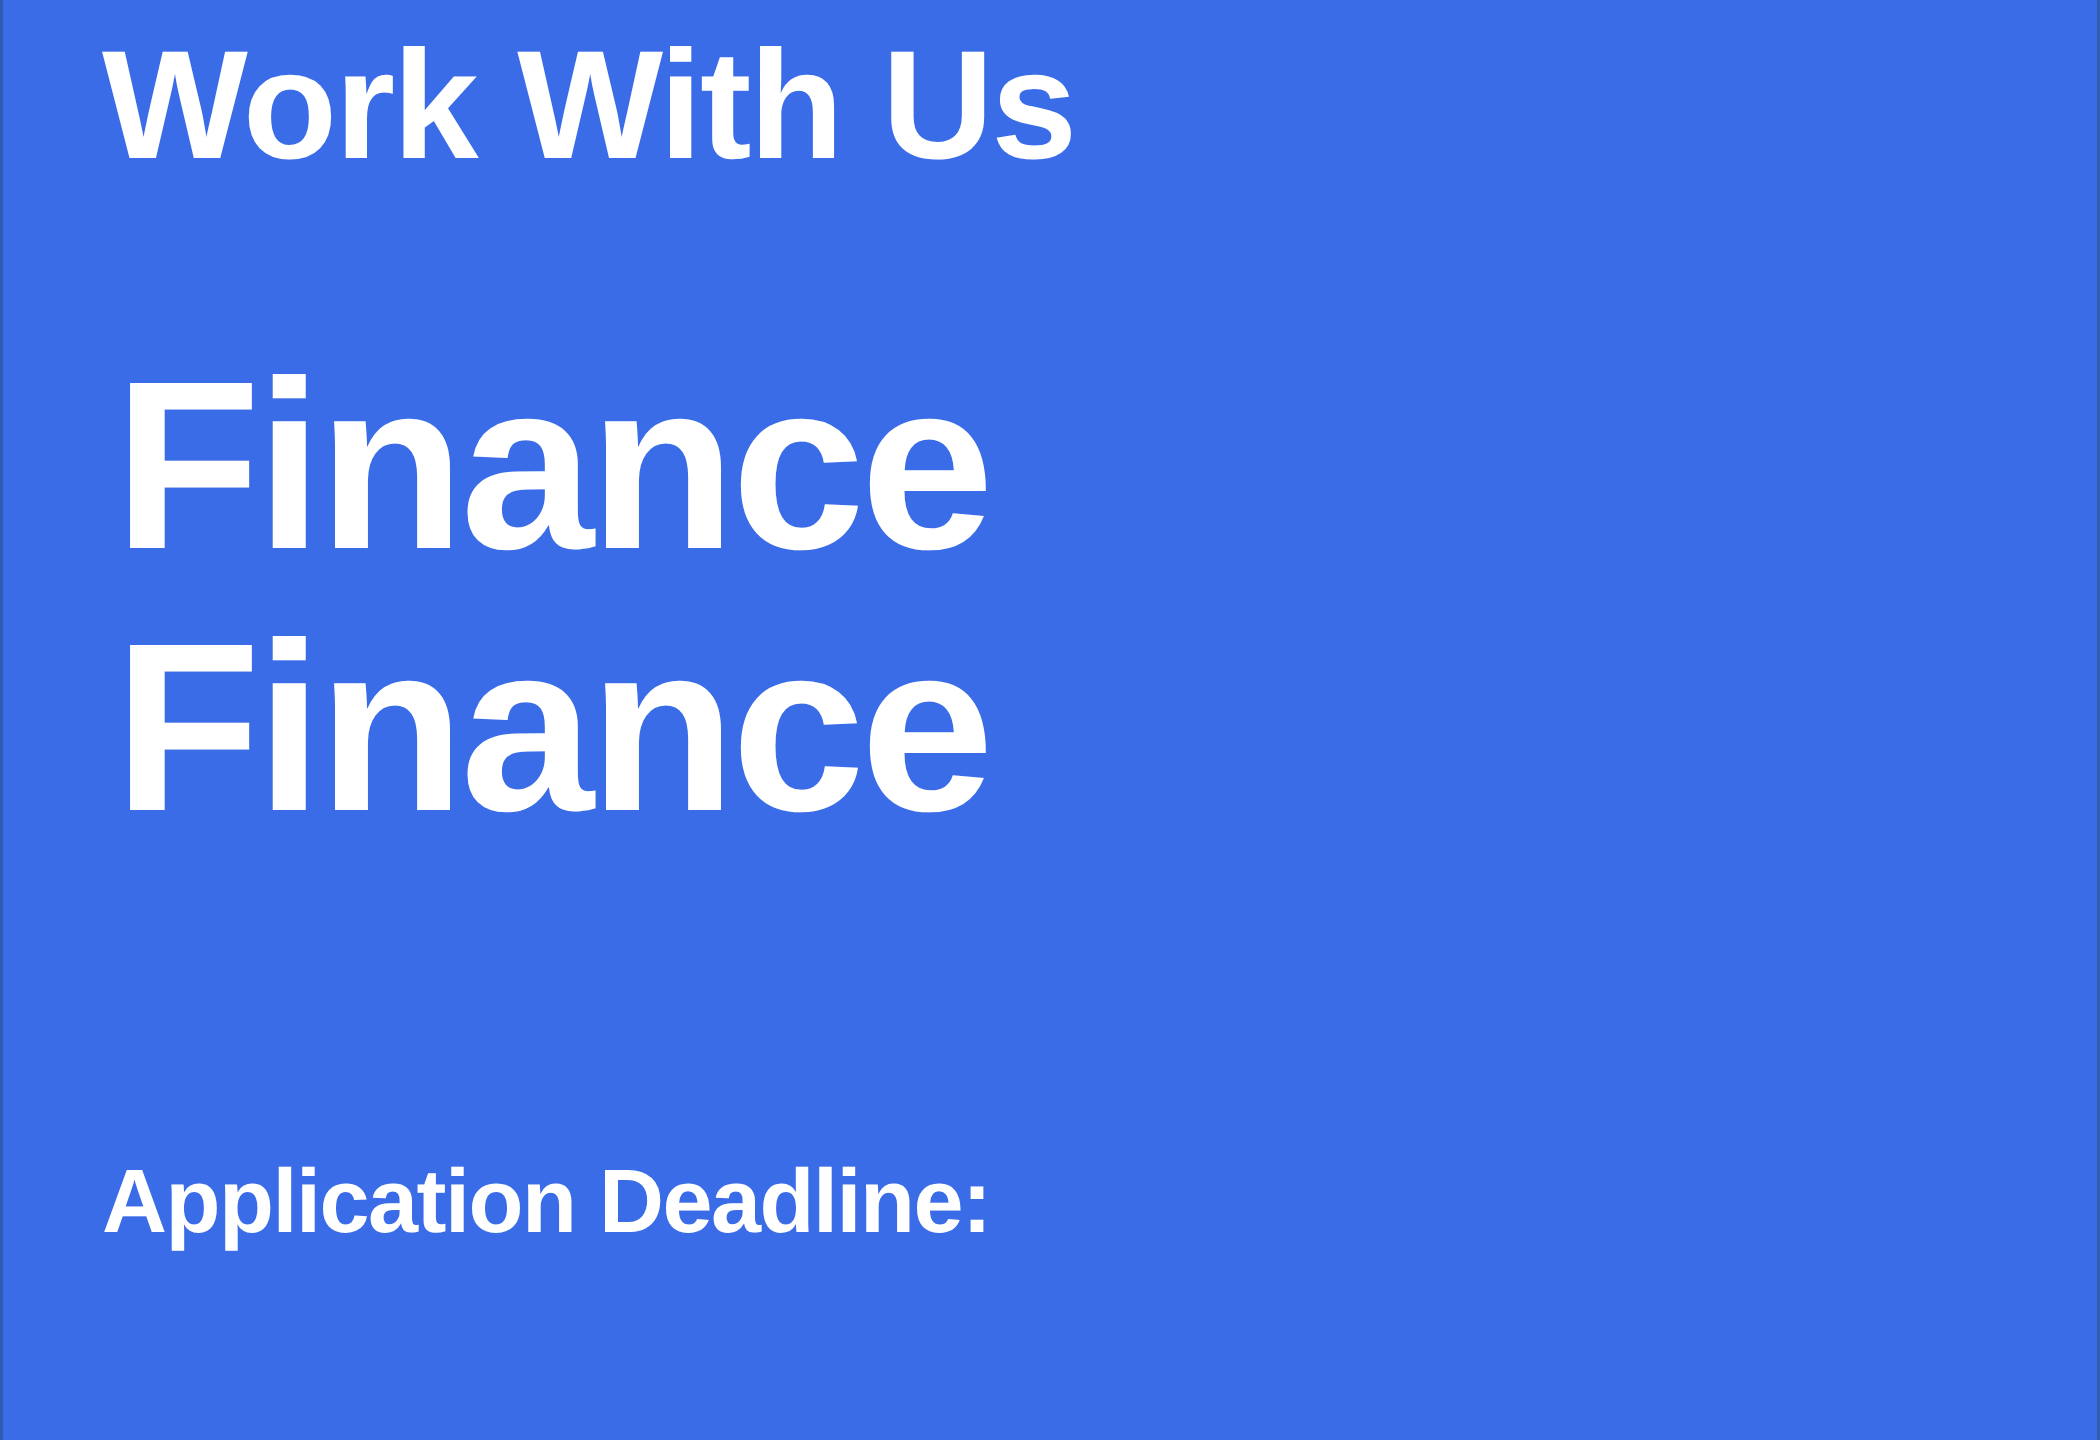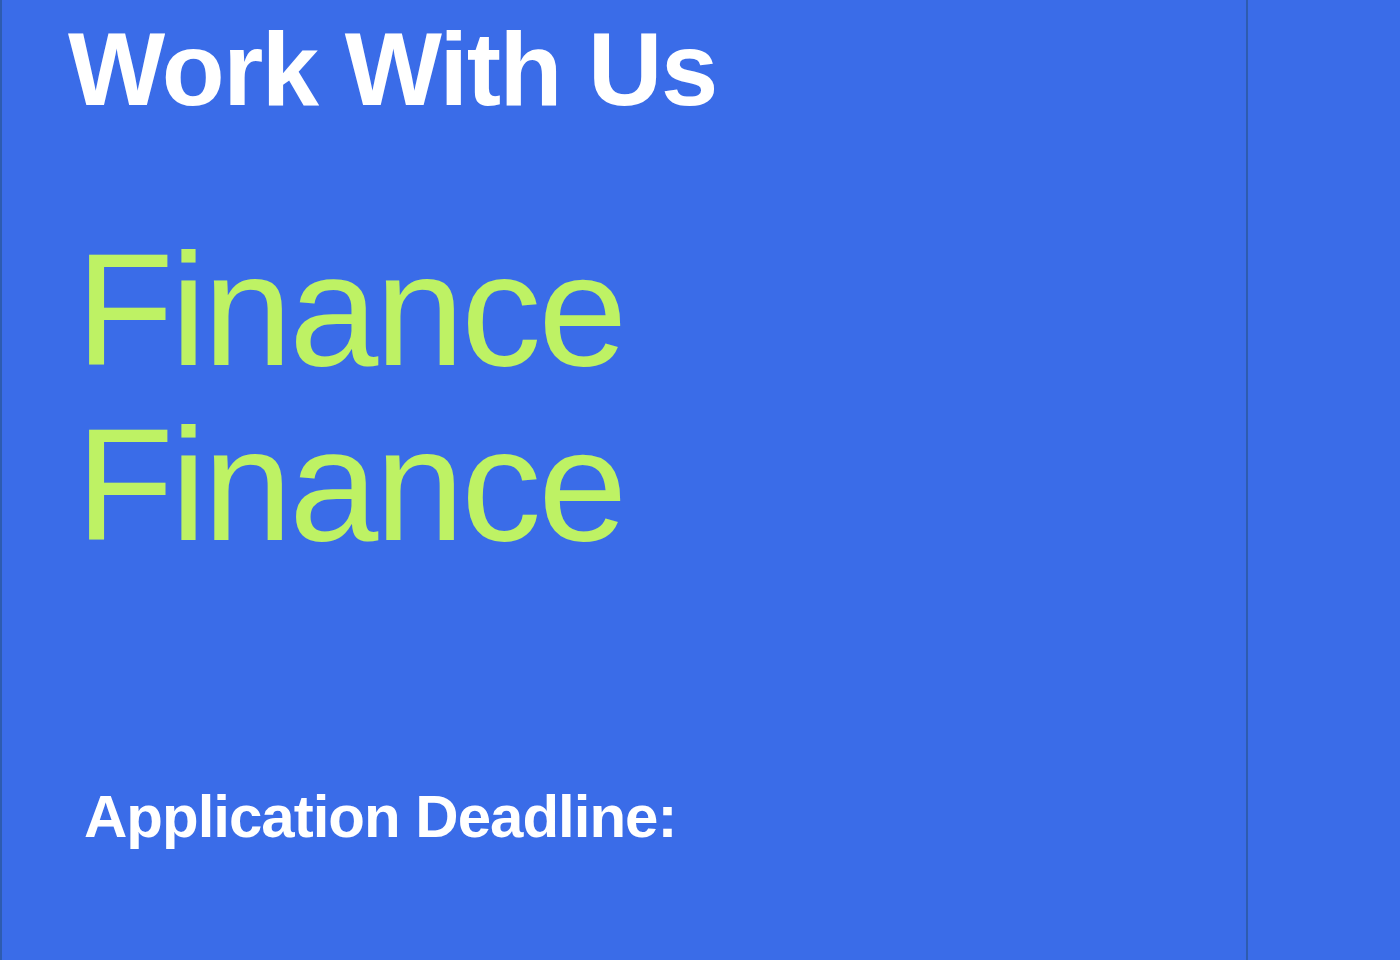--- a/index.html
+++ b/index.html
@@ -12,21 +12,21 @@
     width: 1400px;
     height: 960px;
     overflow: hidden;
     font-family: "Liberation Sans", sans-serif;
     background: #3a6ce8;
   }
 
   .poster {
     position: relative;
     box-sizing: border-box;
-    width: 1248px;
+    width: 1400px;
     height: 960px;
     background: #3a6ce8;
     color: #ffffff;
     overflow: hidden;
   }
 
   
   .poster::before,
   .poster::after {
     content: "";
@@ -53,36 +53,36 @@
     color: #ffffff;
     white-space: nowrap;
   }
 
   .job-title {
     position: absolute;
     left: 76px;
     top: 222px;
     margin: 0;
     font-size: 160px;
-    font-weight: 400;
+    font-weight: 700;
     line-height: 175px;
     letter-spacing: -3px;
-    color: #bef264;
+    color: #ffffff;
   }
 
   .job-title .line {
     display: block;
     white-space: nowrap;
   }
 
   .deadline {
     position: absolute;
     left: 68px;
     top: 763px;
-    margin: 16px;
+    margin: 0;
     font-size: 60px;
     font-weight: 700;
     line-height: 76px;
     letter-spacing: -1px;
     color: #ffffff;
   }
 
   .deadline .line {
     display: block;
     white-space: nowrap;

